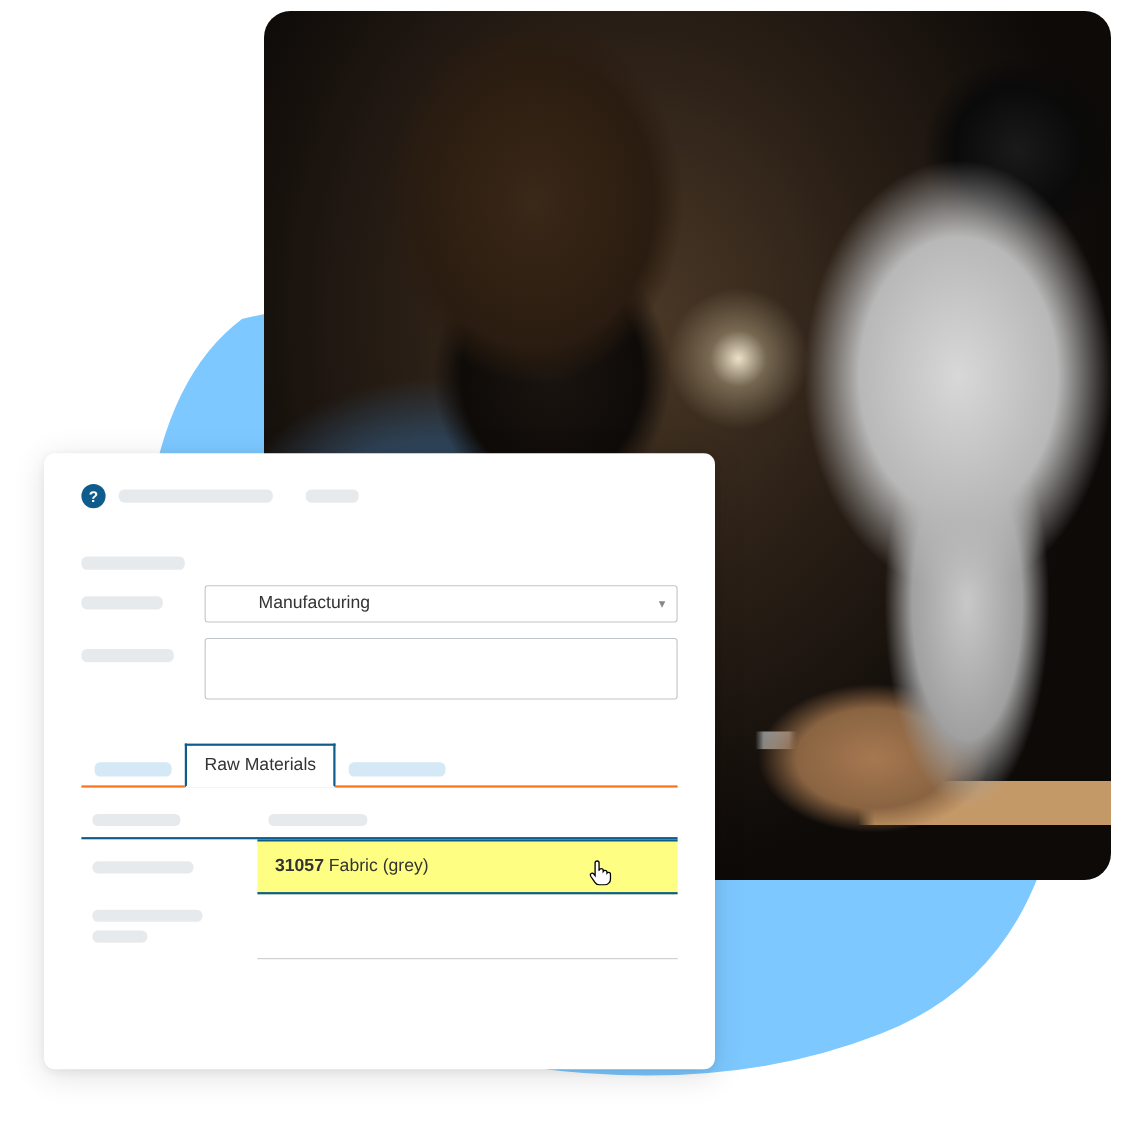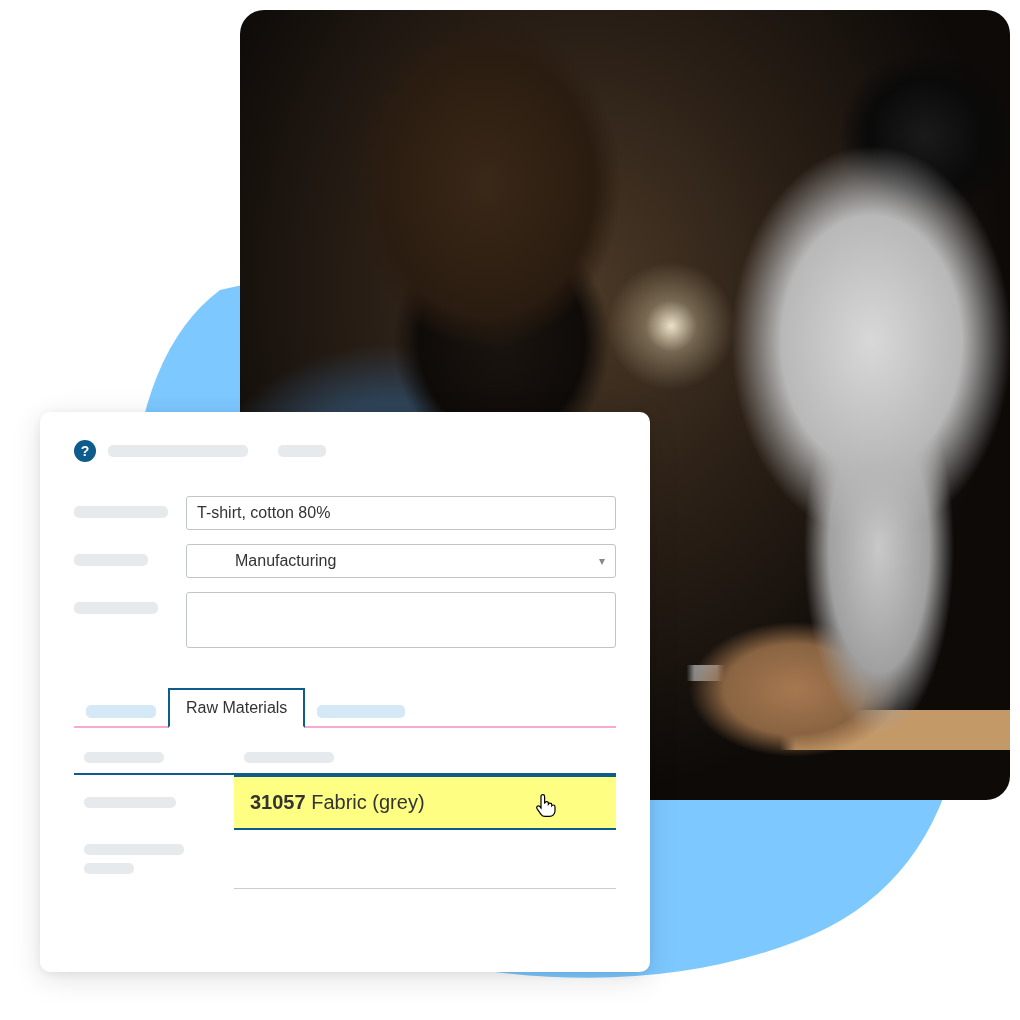--- a/index.html
+++ b/index.html
@@ -131,21 +131,21 @@
 .select-input .chev { color: #888; font-size: 12px; }
 .textarea-input {
   flex: 1;
   height: 56px;
   border: 1px solid #bfc5c9;
   border-radius: 3px;
 }
 
 .tabs {
   margin-top: 40px;
-  border-bottom: 2px solid #f9a8d4;
+  border-bottom: 2px solid #f97316;
   display: flex;
   align-items: flex-end;
 }
 .tab {
   padding: 9px 16px;
   font-size: 16px;
 }
 .tab.ph { padding: 8px 12px; }
 .tab.ph .ph-bar { width: 70px; height: 13px; background: #d4e8f5; }
 .tab.active {
@@ -175,21 +175,21 @@
   width: 160px;
   padding: 14px 10px;
   display: flex;
   flex-direction: column;
   gap: 8px;
 }
 .row-left .ph-bar { height: 11px; }
 .row-right {
   flex: 1;
   padding: 14px 16px;
-  font-size: 20px;
+  font-size: 16px;
   color: #333;
   position: relative;
 }
 .row-right.highlight {
   background: #feff82;
   border-top: 2px solid #0d5c8c;
   border-bottom: 2px solid #0d5c8c;
 }
 .row-right .code { font-weight: 700; }
 .cursor-icon {
@@ -213,23 +213,20 @@
 <div class="card">
 
   <div class="card-header">
     <div class="help-badge">?</div>
     <div class="ph-bar" style="width:140px"></div>
     <div class="ph-bar" style="width:48px;margin-left:18px"></div>
   </div>
 
   <div class="form-row">
     <div class="label-ph"></div>
-    <div class="text-input">
-      <span>T-shirt, cotton 80%</span>
-    </div>
   </div>
 
   <div class="form-row">
     <div class="label-ph" style="flex-basis:74px"></div>
     <div class="select-input" style="margin-left:20px">
       <span>Manufacturing</span>
       <span class="chev">▾</span>
     </div>
   </div>
 

